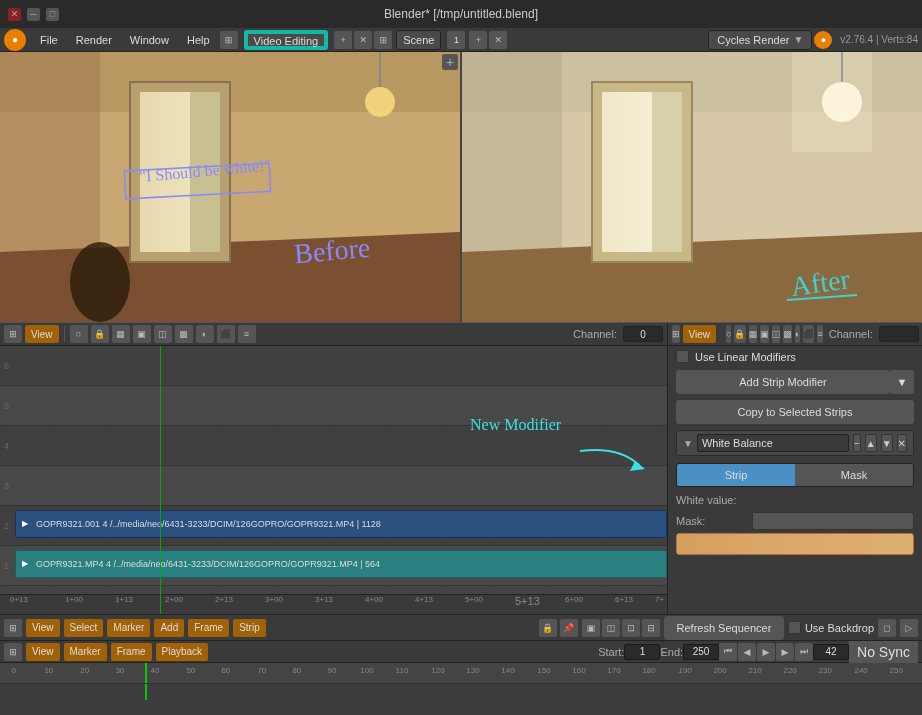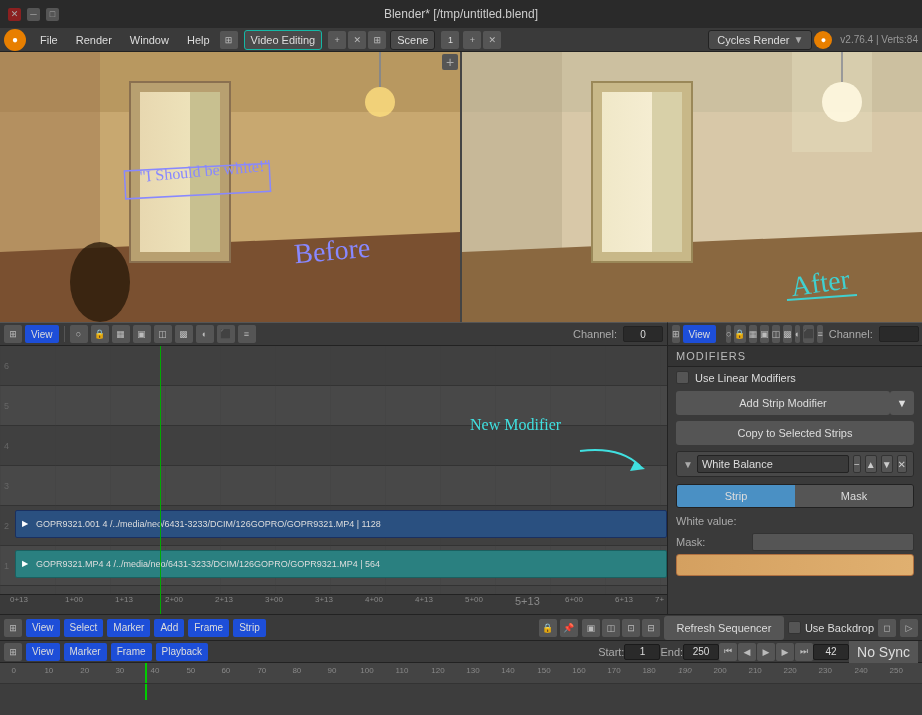--- a/index.html
+++ b/index.html
@@ -68,28 +68,28 @@
     }
     .menu-item {
       padding: 2px 8px;
       cursor: pointer;
       border-radius: 3px;
       color: #ddd;
       font-size: 11px;
     }
     .workspace-selector {
       background: #4a4a4a;
-      border: 1px solid #14b8a6;
+      border: 4px solid #14b8a6;
       border-radius: 3px;
       padding: 1px 6px;
       color: #ddd;
       font-size: 11px;
       margin: 0 4px;
       height: 20px;
-      display: flex; align-items: center;
+      display: flex; align-items: flex-start;
     }
     .small-icon-btn {
       width: 18px; height: 18px;
       background: #555;
       border-radius: 2px;
       display: flex; align-items: center; justify-content: center;
       font-size: 9px;
       cursor: pointer;
       color: #bbb;
     }
@@ -447,21 +447,21 @@
     .toolbar-separator {
       width: 1px;
       height: 16px;
       background: #555;
       margin: 0 2px;
     }
     
     .toolbar-text-btn {
       padding: 2px 6px;
       height: 18px;
-      background: #1d4ed8;
+      background: #a16207;
       border-radius: 2px;
       display: flex; align-items: center; justify-content: center;
       font-size: 10px;
       cursor: pointer;
       color: #ddd;
     }
 
     .panel-add-btn {
       width: 16px; height: 16px;
       background: #555;
@@ -713,23 +713,20 @@
         <span style="position:absolute; left:515px; font-size:11px; color:#888;">5+13</span>
         <span style="position:absolute; left:565px; font-size:8px; color:#888;">6+00</span>
         <span style="position:absolute; left:615px; font-size:8px; color:#888;">6+13</span>
         <span style="position:absolute; left:655px; font-size:8px; color:#888;">7+</span>
       </div>
     </div>
   </div>
 
   <div id="modifier-panel">
 
-    <div class="modifier-header">
-      <span>Modifiers</span>
-    </div>
 
     <div class="modifier-row">
       <div class="cb"></div>
       <span>Use Linear Modifiers</span>
     </div>
 
     <div style="display:flex; align-items:center; margin:3px 8px; gap:0;">
       <div class="btn-full" style="flex:1; margin:0;">Add Strip Modifier</div>
       <div style="width:24px; height:24px; background:#555; border-radius:3px; display:flex; align-items:center; justify-content:center; cursor:pointer; color:#ddd;">▼</div>
     </div>

